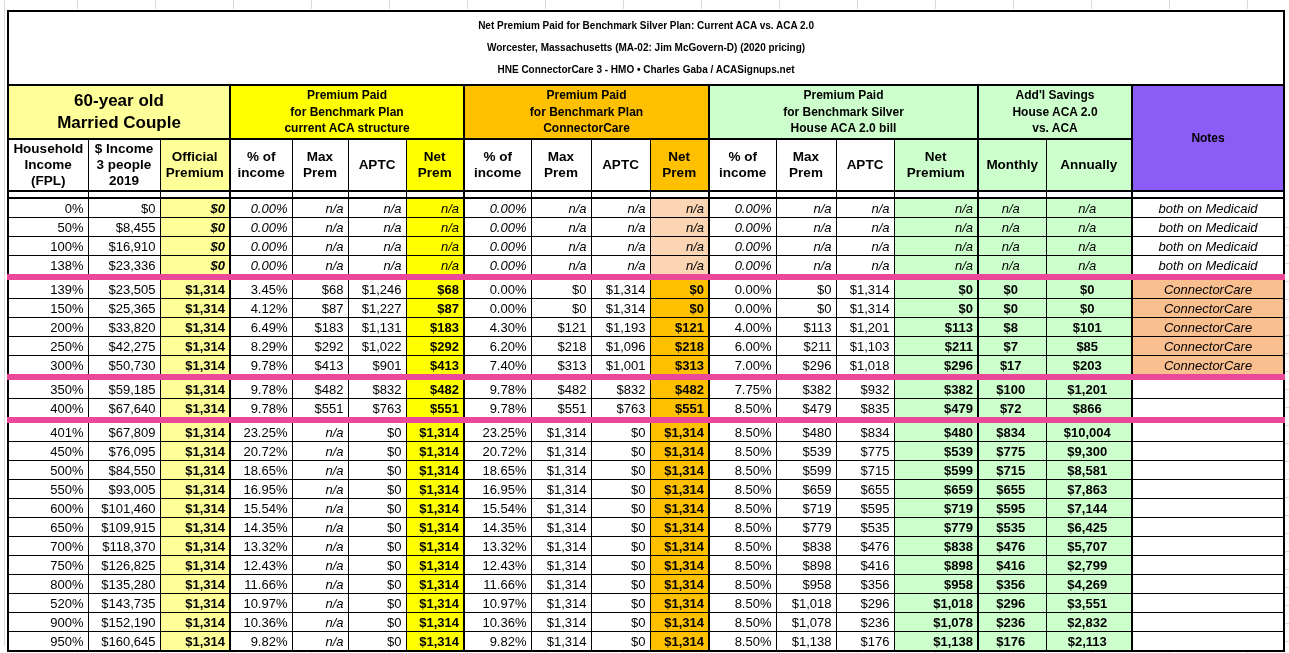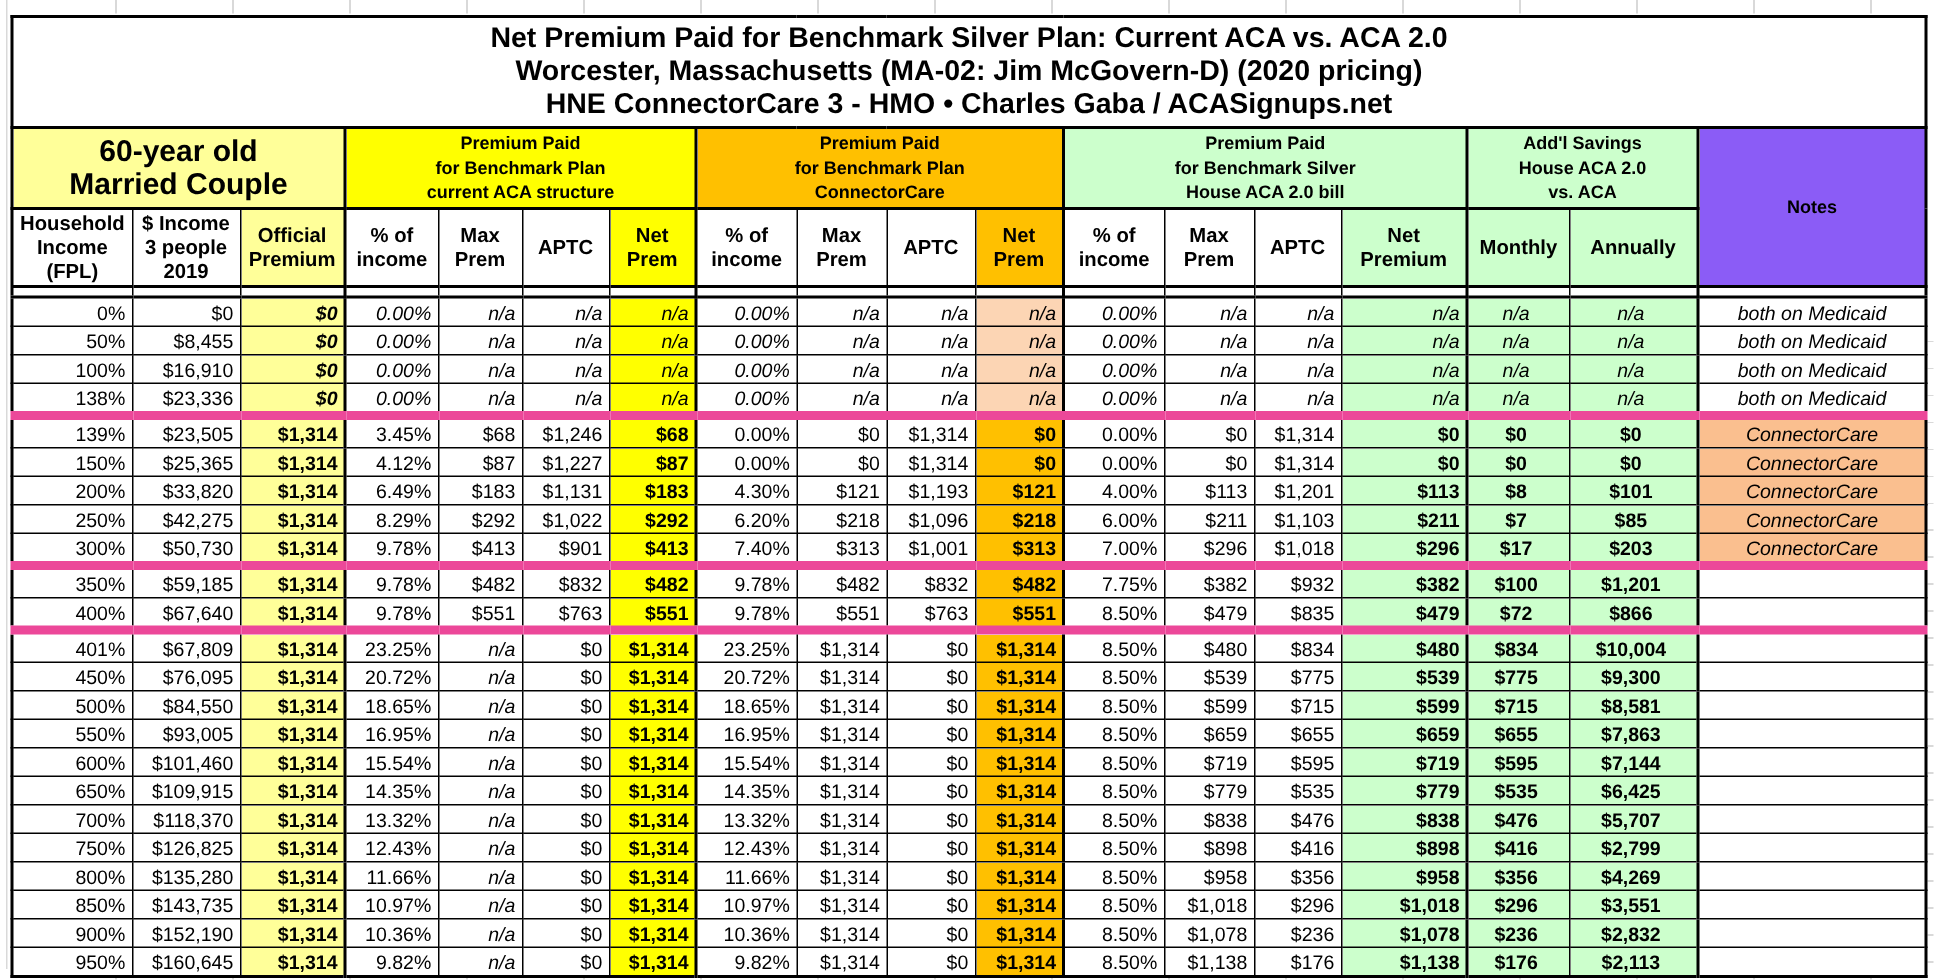--- a/index.html
+++ b/index.html
@@ -14,26 +14,26 @@
     background:repeating-linear-gradient(90deg, transparent 0 77px, #d9d9d9 77px 78px); }
   .grid-right { position:absolute; left:1284px; top:210px; width:5px; height:440px;
     background:repeating-linear-gradient(180deg, transparent 0 17px, #d9d9d9 17px 18px); }
   .grid-left { position:absolute; left:4px; top:0; width:1px; height:646px; background:#d9d9d9; }
 
   .sheet { position:absolute; left:7px; top:10px; }
   table { border-collapse:collapse; table-layout:fixed; width:1276px; border:2px solid #000; background:#fff; }
   td { overflow:hidden; }
 
   .title-cell { height:70px; border:2px solid #000; background:#fff; text-align:center;
-    font-weight:bold; font-size:19px; line-height:22px; vertical-align:middle; }
+    font-weight:bold; font-size:10px; line-height:22px; vertical-align:middle; }
 
   .group-row { height:54px; }
   .gh { border:2px solid #000; text-align:center; vertical-align:middle; font-weight:bold;
     font-size:12px; line-height:16.5px; white-space:pre-line; }
-  .demo { font-size:20px; line-height:22px; background:#FFFF99; }
+  .demo { font-size:17px; line-height:22px; background:#FFFF99; }
   .aca-g  { background:#FFFF00; }
   .cc-g   { background:#FFC000; }
   .aca2-g { background:#CCFFCC; }
   .sav-g  { background:#CCFFCC; }
   .notes-g{ background:#8b5cf6; border:2px solid #000; }
 
   .colhead-row { height:51px; }
   .ch { border:1px solid #000; border-top:2px solid #000; border-bottom:2px solid #000;
     text-align:center; vertical-align:middle; font-weight:bold; font-size:13.5px;
     line-height:16px; white-space:pre-line; }
@@ -561,21 +561,21 @@
           <td class="num net2 thick-r">$1,314</td>
           <td class="num">8.50%</td>
           <td class="num">$958</td>
           <td class="num">$356</td>
           <td class="num netg thick-r">$958</td>
           <td class="num g">$356</td>
           <td class="num g thick-r">$4,269</td>
           <td class="note"></td>
         </tr>
         <tr class="">
-          <td class="num fpl">850%</td>
+          <td class="num fpl">520%</td>
           <td class="num income">$143,735</td>
           <td class="num official thick-r">$1,314</td>
           <td class="num">10.97%</td>
           <td class="num na">n/a</td>
           <td class="num">$0</td>
           <td class="num net1 thick-r">$1,314</td>
           <td class="num">10.97%</td>
           <td class="num">$1,314</td>
           <td class="num">$0</td>
           <td class="num net2 thick-r">$1,314</td>

